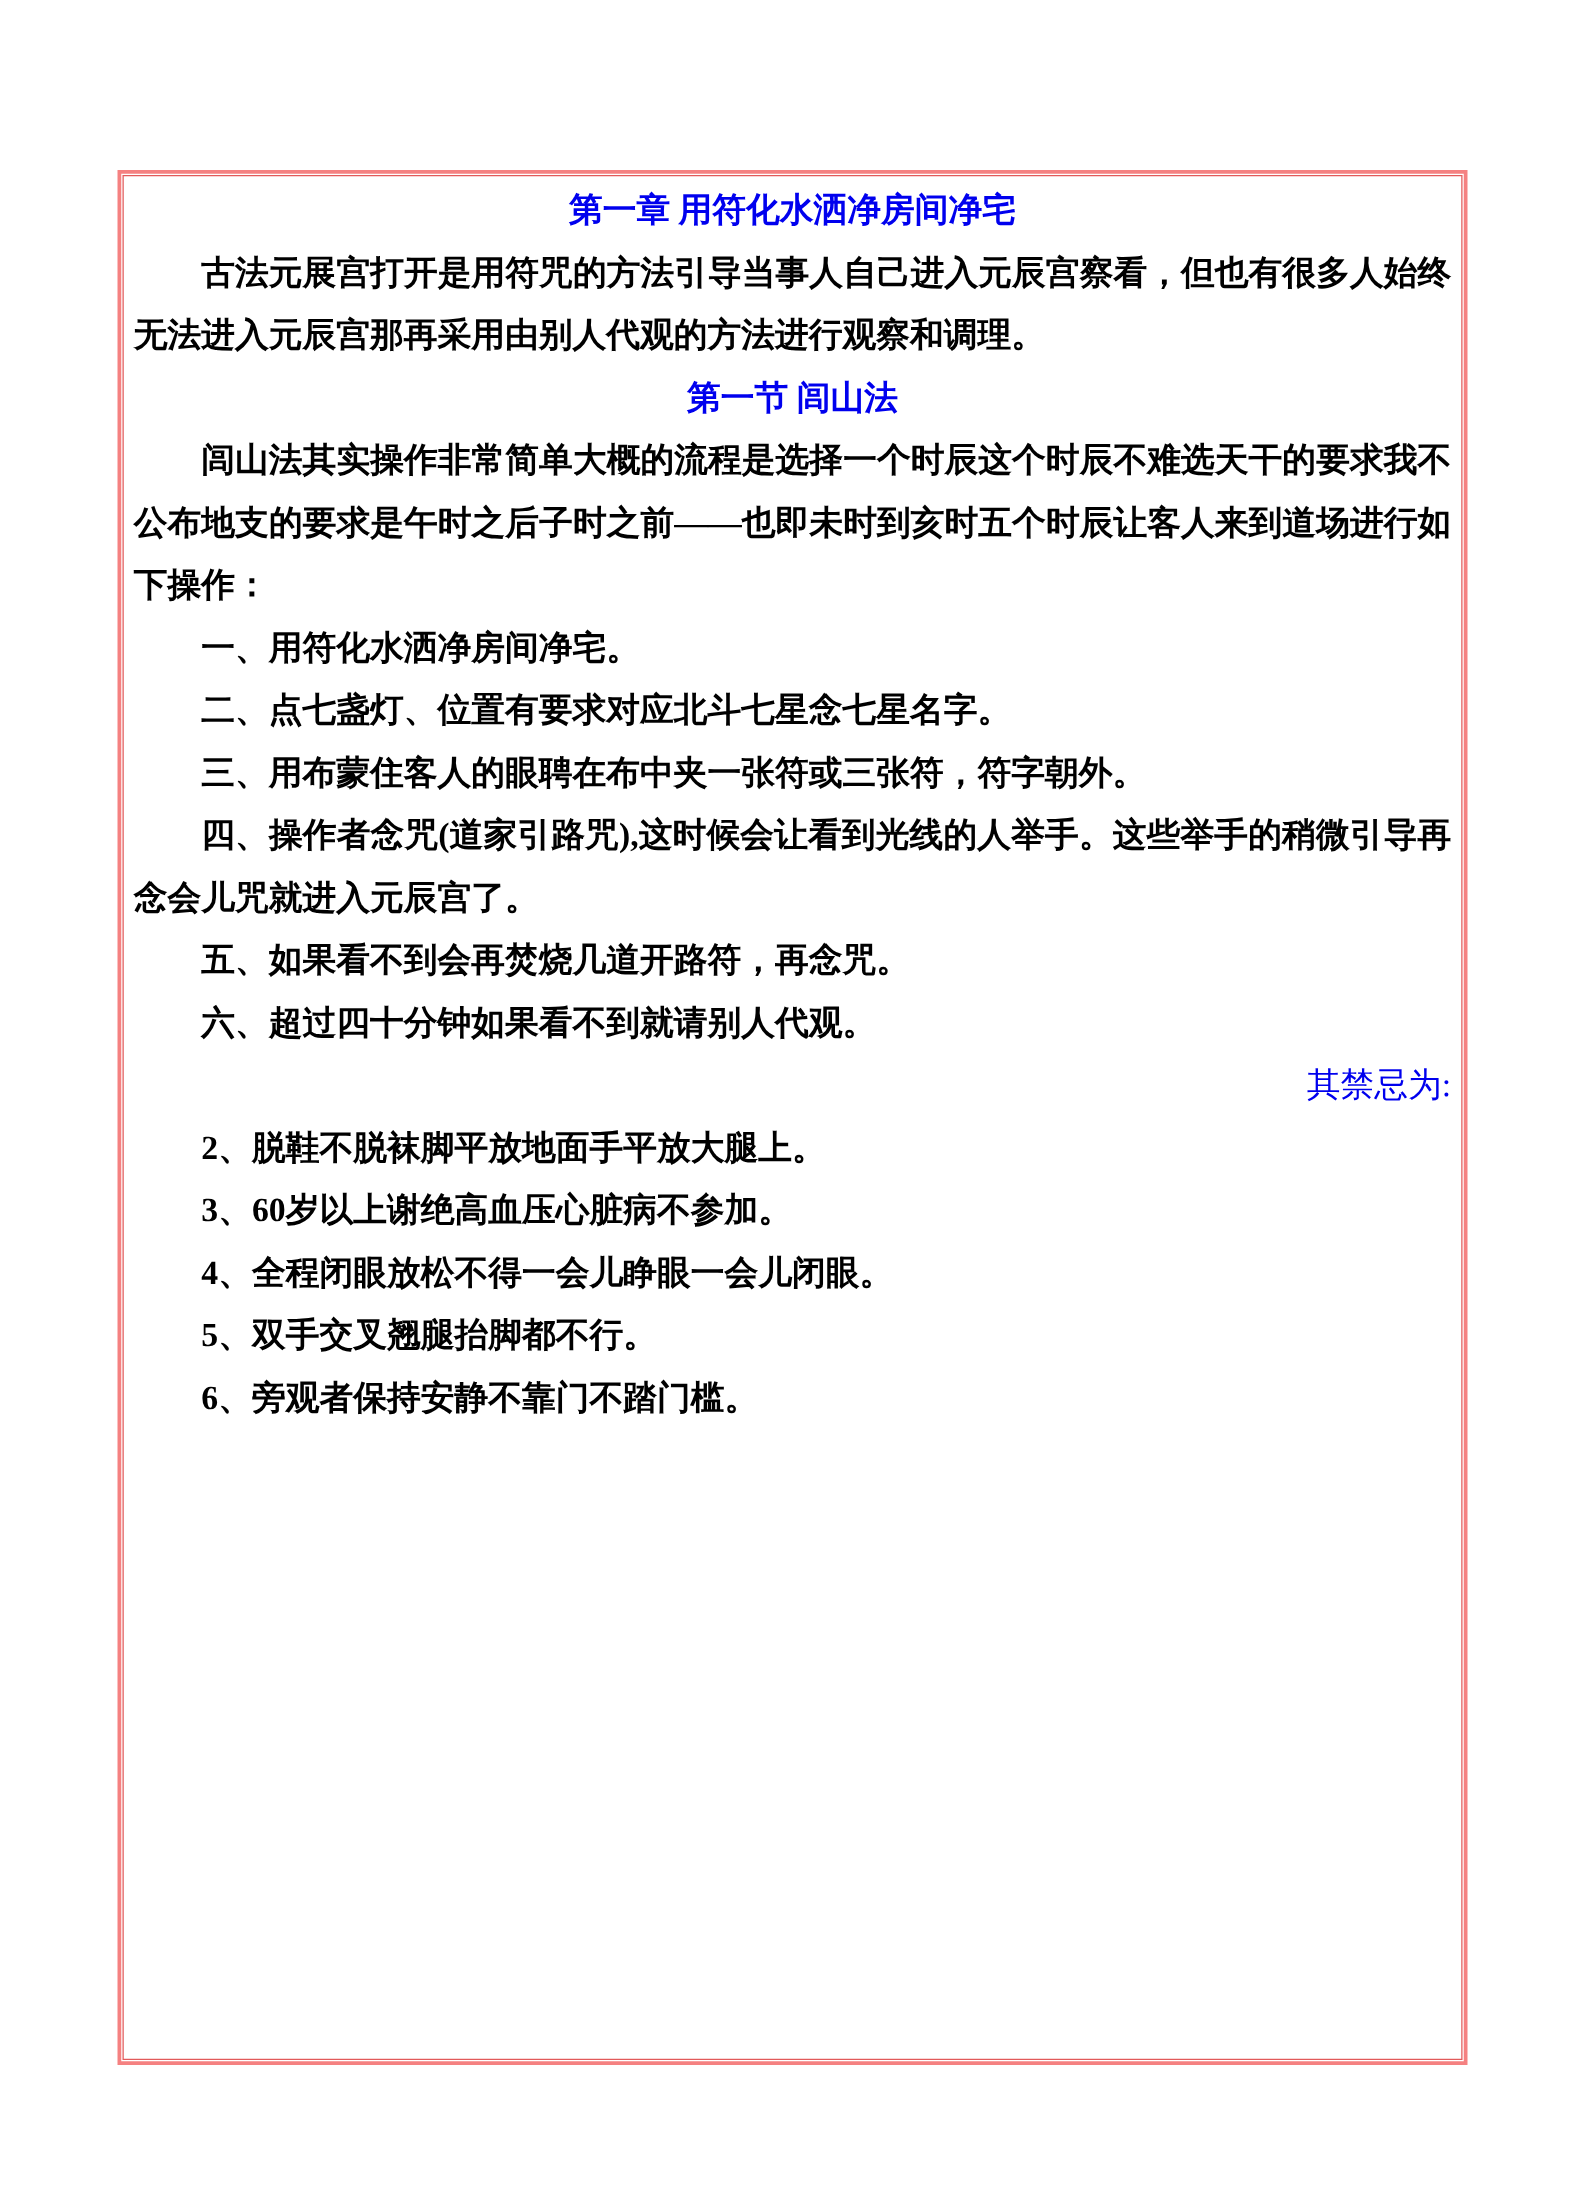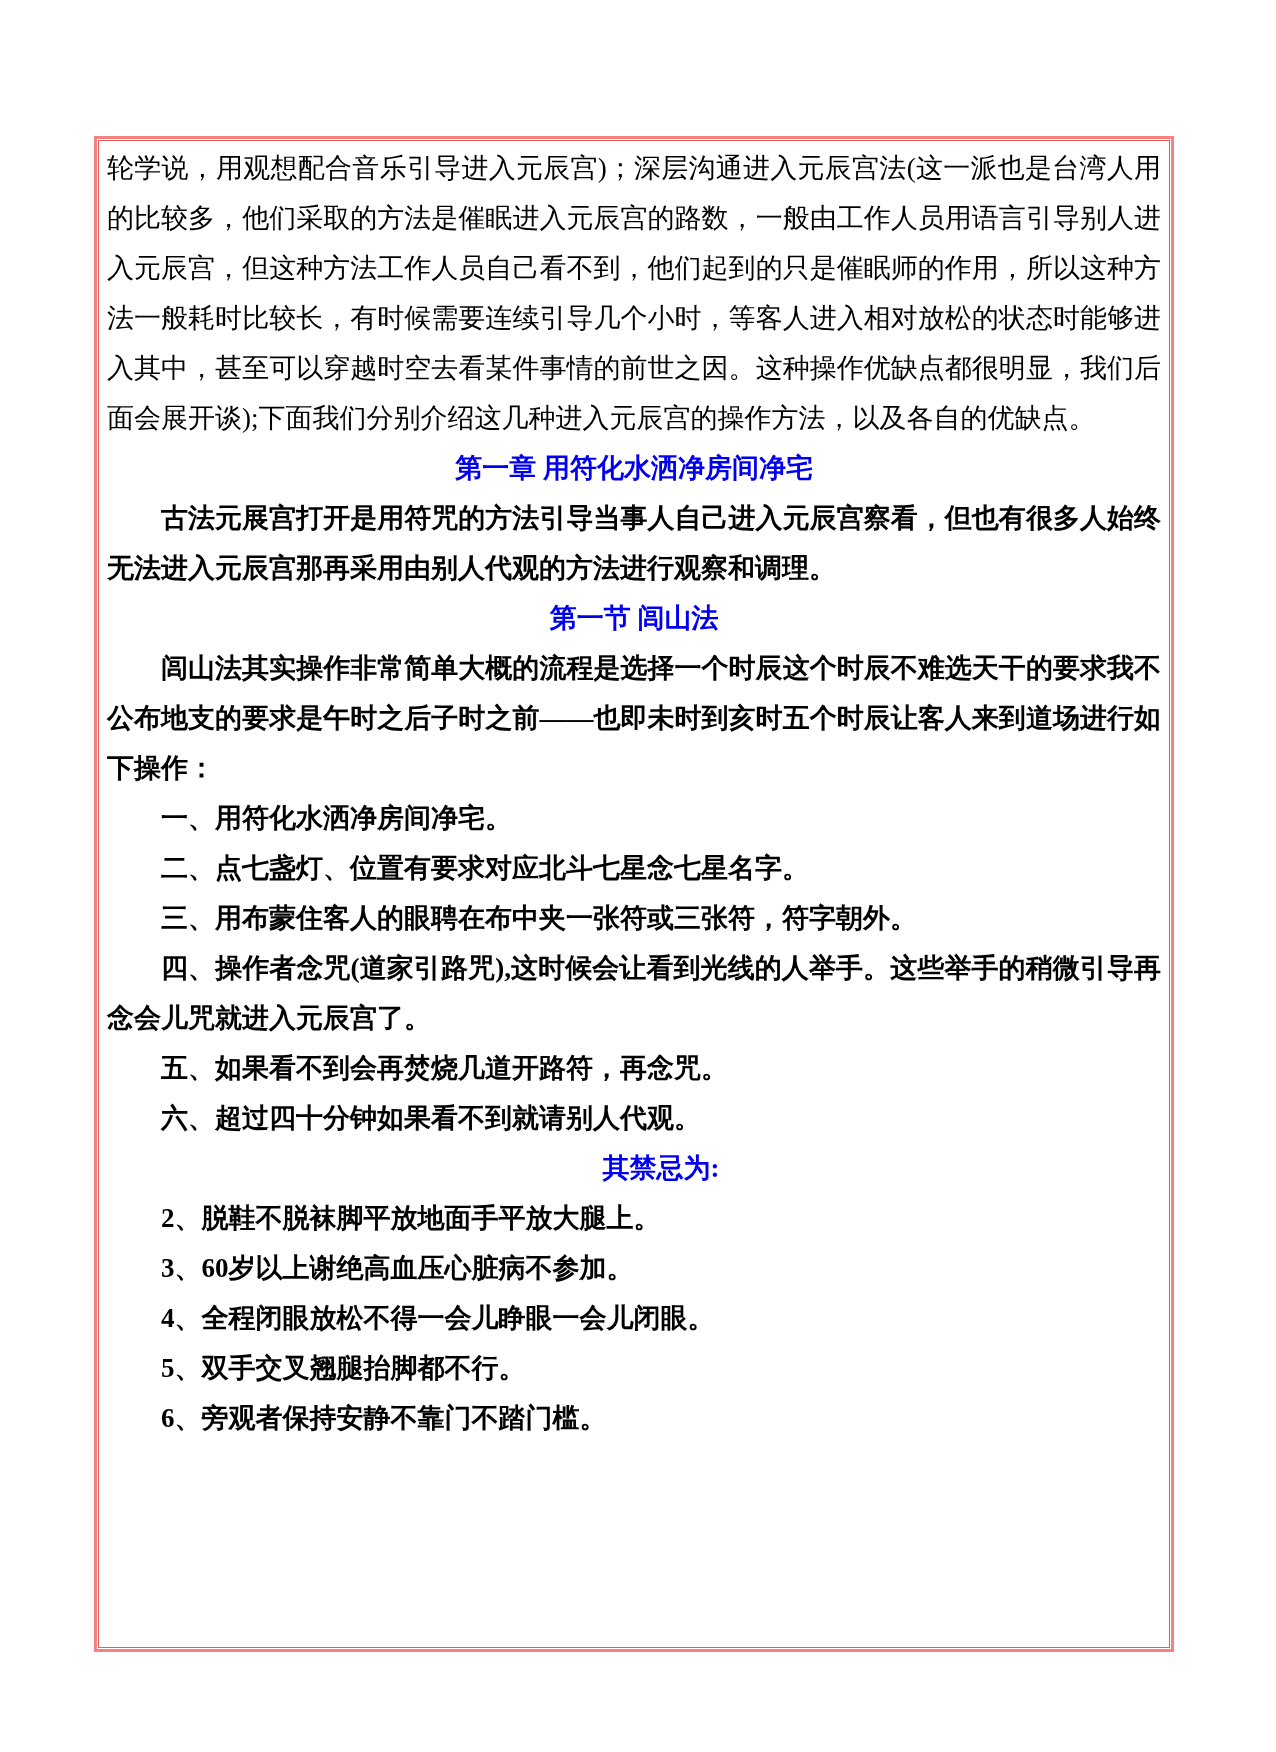--- a/index.html
+++ b/index.html
@@ -42,32 +42,31 @@
   }
   .indent { text-indent: 2em; font-weight: bold; }
   .heading-center {
     color: #0000ee;
     font-weight: bold;
     text-align: center;
     text-indent: 0;
   }
   .heading-inline {
     color: #0000ee;
-    font-weight: bold;
+    font-weight: normal;
     text-indent: 2em;
-    text-align: center;
+    text-align: right;
   }
 </style>
 </head>
 <body>
 
 <div class="doc-frame">
   <div class="doc-frame-inner">
 
-    <div class="block">轮学说，用观想配合音乐引导进入元辰宫)；深层沟通进入元辰宫法(这一派也是台湾人用的比较多，他们采取的方法是催眠进入元辰宫的路数，一般由工作人员用语言引导别人进入元辰宫，但这种方法工作人员自己看不到，他们起到的只是催眠师的作用，所以这种方法一般耗时比较长，有时候需要连续引导几个小时，等客人进入相对放松的状态时能够进入其中，甚至可以穿越时空去看某件事情的前世之因。这种操作优缺点都很明显，我们后面会展开谈);下面我们分别介绍这几种进入元辰宫的操作方法，以及各自的优缺点。</div>
 
     <div class="block heading-center">第一章 用符化水洒净房间净宅</div>
 
     <div class="block indent">古法元展宫打开是用符咒的方法引导当事人自己进入元辰宫察看，但也有很多人始终无法进入元辰宫那再采用由别人代观的方法进行观察和调理。</div>
 
     <div class="block heading-center">第一节 闾山法</div>
 
     <div class="block indent">闾山法其实操作非常简单大概的流程是选择一个时辰这个时辰不难选天干的要求我不公布地支的要求是午时之后子时之前——也即未时到亥时五个时辰让客人来到道场进行如下操作：</div>
 
     <div class="block indent">一、用符化水洒净房间净宅。</div>

